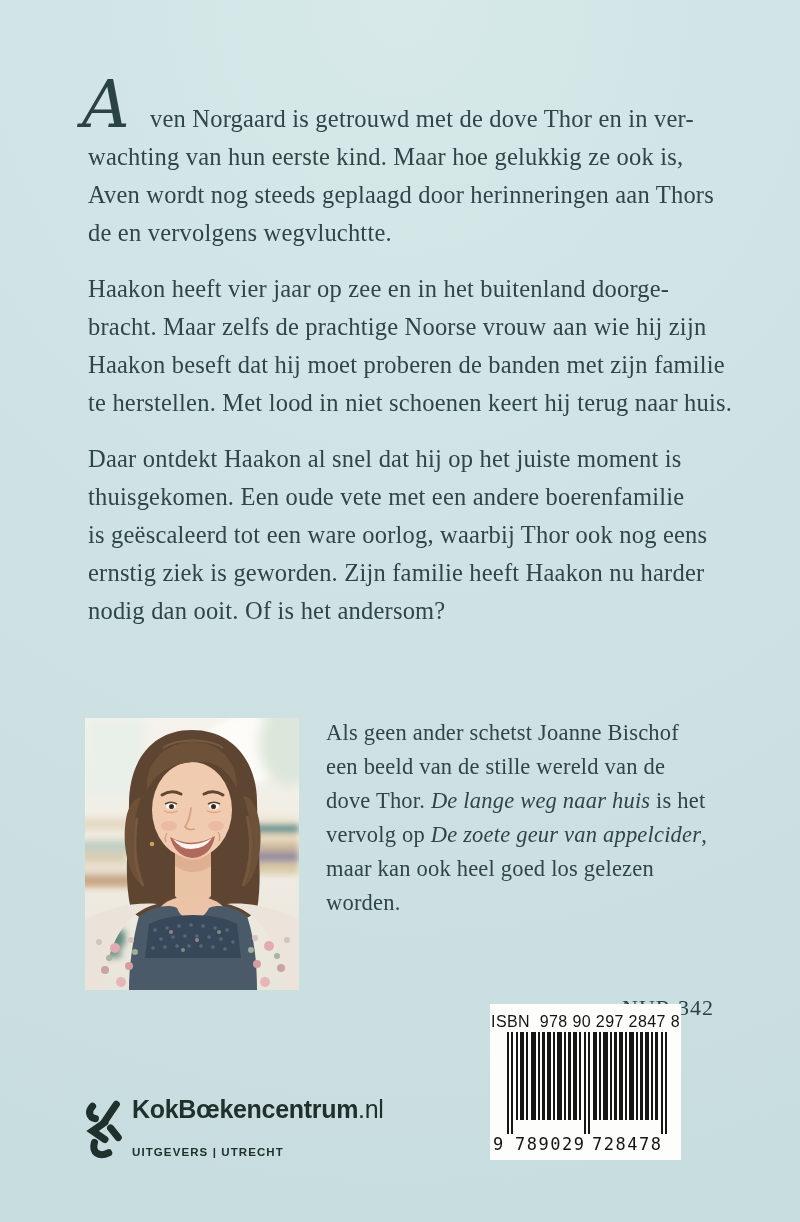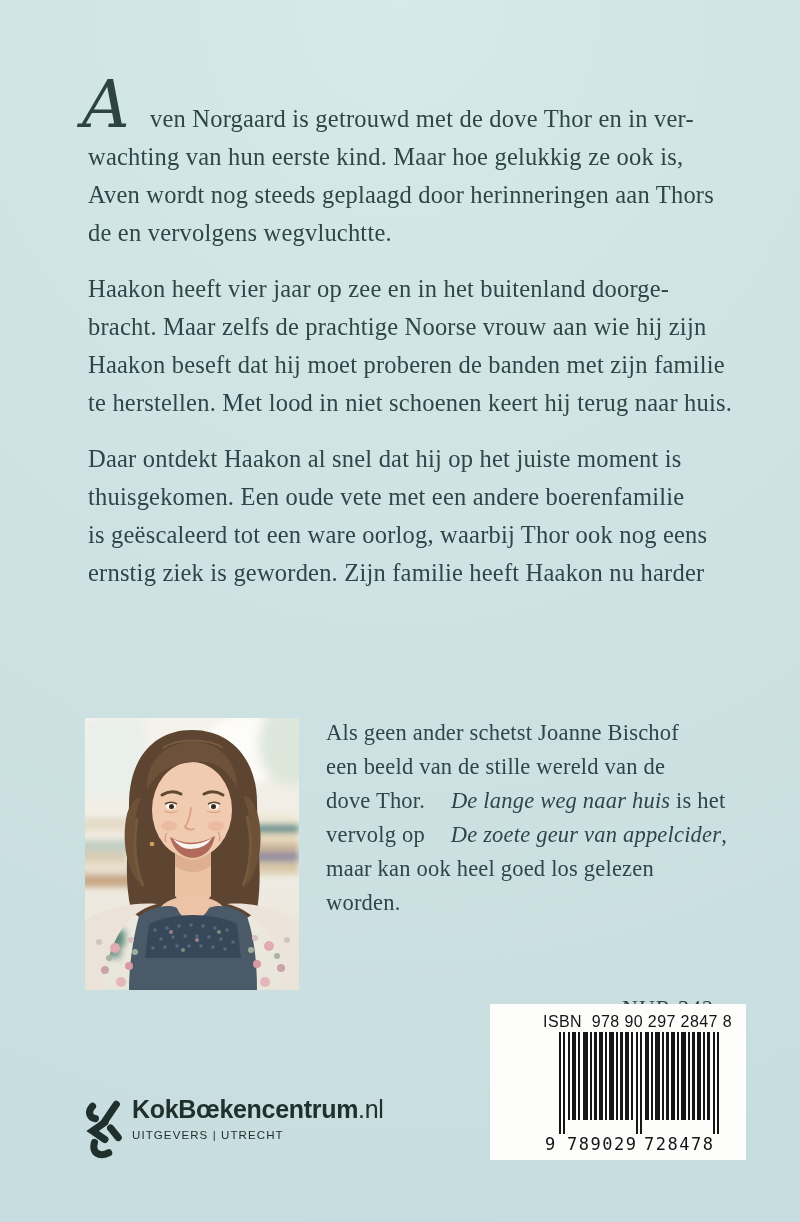--- a/index.html
+++ b/index.html
@@ -28,31 +28,30 @@
   
   .author-photo{
     position:absolute;left:85px;top:718px;width:214px;height:272px;
     overflow:hidden;background:#efece4;
   }
   .author-photo svg{display:block;width:214px;height:272px;}
   .author-note{
     position:absolute;left:326px;top:716px;width:400px;
     font-size:22.5px;line-height:34px;letter-spacing:.2px;
   }
-  .author-note em{margin-left:20px;}
+  .author-note em{}
   
   .nur{
     position:absolute;left:618px;top:995px;width:96px;
     font-size:22px;letter-spacing:1px;text-align:right;color:#2c4344;
   }
   
   .barcode-box{
-    position:absolute;left:490px;top:1004px;width:217px;height:156px;
+    position:absolute;left:490px;top:1004px;width:191px;height:156px;
     background:#fdfdfc;
-    padding-left:39px;
   }
   .isbn-line{
     margin-top:9px;text-align:center;
     font-family:"Liberation Sans", sans-serif;
     font-size:16px;letter-spacing:.4px;color:#141414;white-space:nowrap;
   }
   .bars{display:block;margin:1px auto 0;width:190px;height:122px;}
   .bars rect{fill:#161616;}
   .bars text{
     font-family:"DejaVu Sans Mono", monospace;
@@ -66,21 +65,21 @@
   }
   .pub-mark{width:38px;height:62px;margin-top:3px;}
   .pub-name{
     font-family:"Liberation Sans", sans-serif;
     font-weight:700;font-size:25px;letter-spacing:-.3px;line-height:1.1;
     white-space:nowrap;
   }
   .pub-name .nl{font-weight:400;}
   .pub-tagline{
     font-family:"Liberation Sans", sans-serif;
-    font-weight:400;font-size:11.5px;letter-spacing:1.1px;margin-top:5px;
+    font-weight:700;font-size:11.5px;letter-spacing:1.1px;margin-top:22px;
     white-space:nowrap;
   }
 </style>
 </head>
 <body>
 
 <div class="page">
 
   <section class="synopsis">
     <div class="para">
@@ -95,20 +94,21 @@
       <div class="tline">Haakon heeft vier jaar op zee en in het buitenland doorge-</div>
       <div class="tline">bracht. Maar zelfs de prachtige Noorse vrouw aan wie hij zijn</div>
       <div class="tline">Haakon beseft dat hij moet proberen de banden met zijn familie</div>
       <div class="tline">te herstellen. Met lood in niet schoenen keert hij terug naar huis.</div>
     </div>
     <div class="para">
       <div class="tline">Daar ontdekt Haakon al snel dat hij op het juiste moment is</div>
       <div class="tline">thuisgekomen. Een oude vete met een andere boerenfamilie</div>
       <div class="tline">is geëscaleerd tot een ware oorlog, waarbij Thor ook nog eens</div>
       <div class="tline">ernstig ziek is geworden. Zijn familie heeft Haakon nu harder</div>
+      <div class="tline">nodig dan ooit. Of is het andersom?</div>
     </div>
   </section>
 
   <div class="author-photo">
     <svg viewBox="0 0 214 272">
       <defs>
         <filter id="b6" x="-50%" y="-50%" width="200%" height="200%">
             <feGaussianBlur stdDeviation="6"></feGaussianBlur>
           </filter>
         <filter id="b3" x="-50%" y="-50%" width="200%" height="200%">

